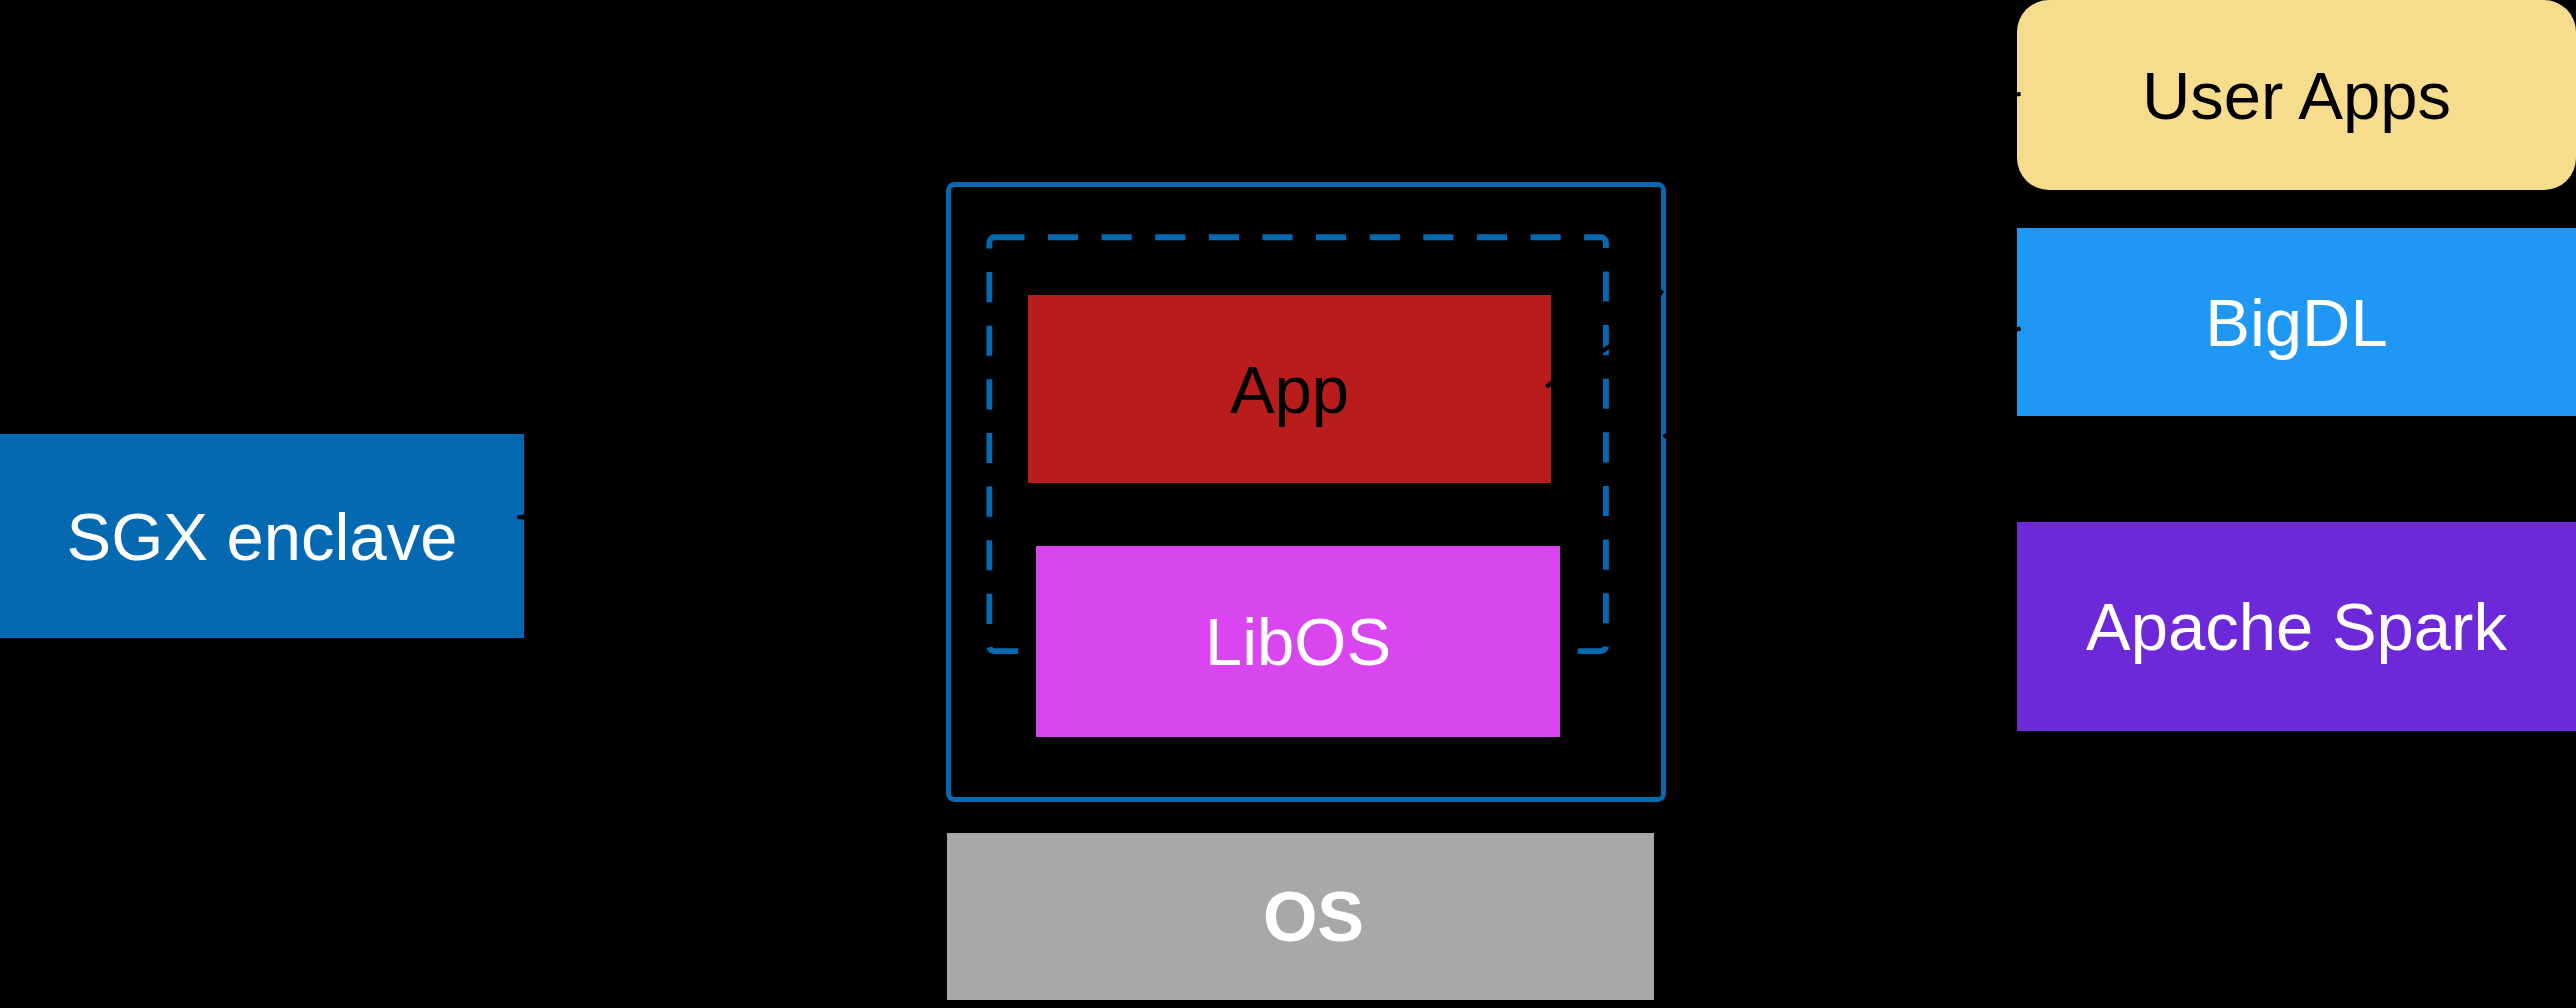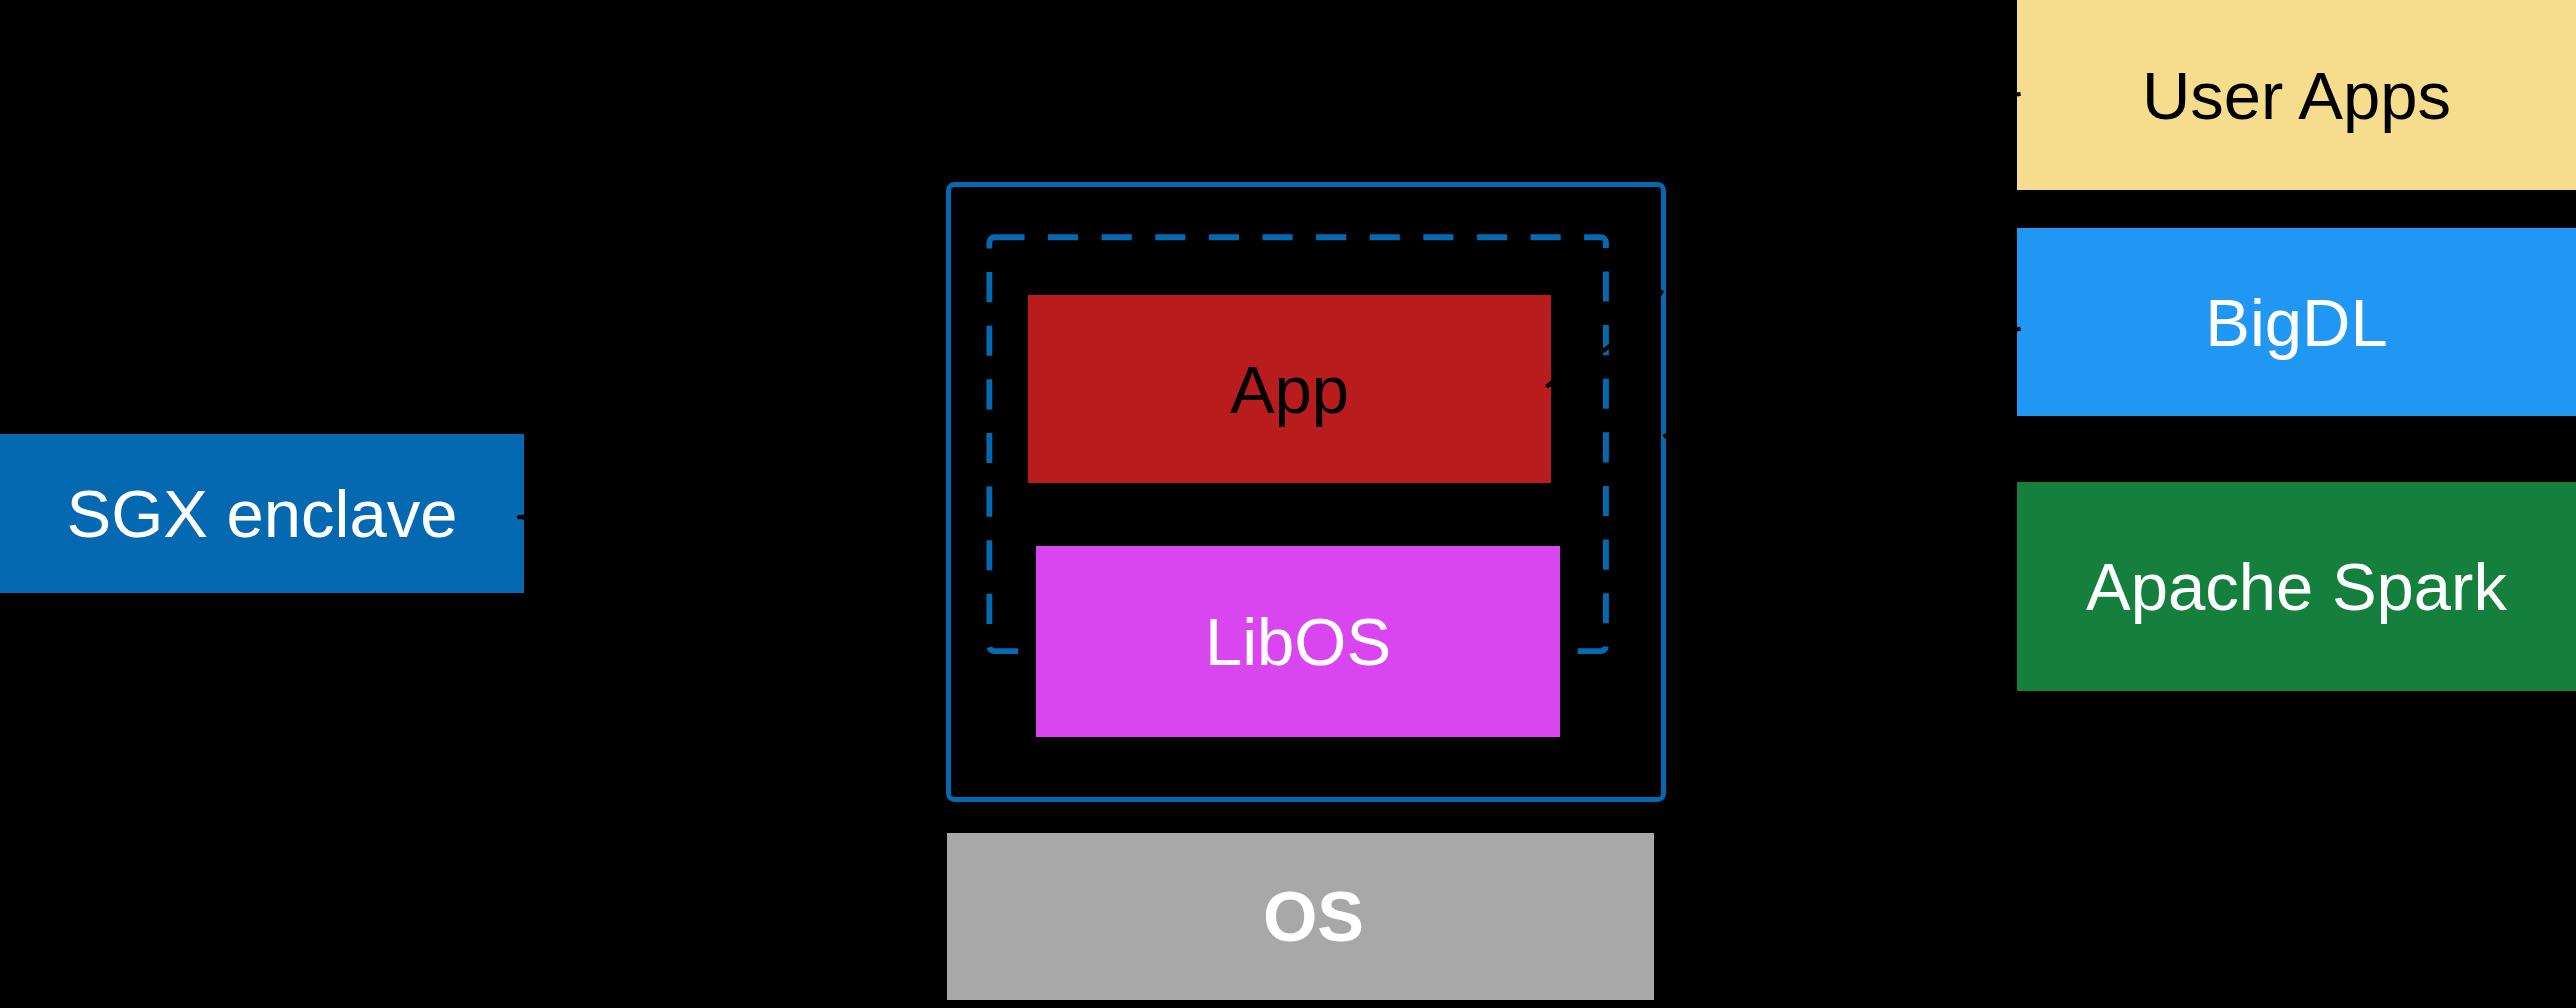--- a/index.html
+++ b/index.html
@@ -12,21 +12,21 @@
   .box{
     position:absolute;
     display:flex;align-items:center;justify-content:center;
     font-size:67px;
     line-height:1;
     box-sizing:border-box;
     white-space:nowrap;
   }
   .abs{position:absolute;}
   
-  .sgx-box{left:0;top:434px;width:524px;height:159px;text-align:center;}
+  .sgx-box{left:0;top:434px;width:524px;height:204px;text-align:center;}
   
   .enclave-outline{
     left:946px;top:182px;width:710px;height:610px;
     border-style:solid;border-width:5.9px;border-radius:8.4px;
     background:transparent;z-index:1;
   }
   
   .app-box{left:1028px;top:295px;width:523px;height:188px;z-index:3;}
   .libos-box{left:1036px;top:546px;width:524px;height:191px;z-index:3;}
   .os-box{left:947px;top:833px;width:707px;height:167px;font-weight:bold;font-size:70px;padding-left:26px;}
@@ -58,29 +58,29 @@
   </div>
 
   <div class="box libos-box" style="background: #d946ef;">
     <span style="color: rgb(255, 255, 255);">LibOS</span>
   </div>
 
   <div class="box os-box" style="background: rgb(168, 168, 168);">
     <span style="color: rgb(255, 255, 255);">OS</span>
   </div>
 
-  <div class="box userapps-box" style="background: rgb(246, 221, 142);">
+  <div class="box userapps-box" style="background: rgb(246, 221, 142); border-radius: 32px;">
     <span style="color: rgb(0, 0, 0);">User Apps</span>
   </div>
 
   <div class="box bigdl-box" style="background: rgb(32, 151, 243);">
     <span style="color: rgb(255, 255, 255);">BigDL</span>
   </div>
 
-  <div class="box spark-box" style="background: #15803d;">
+  <div class="box spark-box" style="background: #6d28d9; margin-top: 40px;">
     <span style="color: rgb(255, 255, 255);">Apache Spark</span>
   </div>
 
   <svg id="svg-over" class="layer" viewBox="0 0 3075 1204" width="2576" height="1009">
     <defs>
       <marker id="ah" markerUnits="userSpaceOnUse" markerWidth="30" markerHeight="24" refX="26" refY="11" orient="auto">
         <path d="M2,2 L28,11 L2,20 Z" fill="#000000"></path>
       </marker>
     </defs>
 

